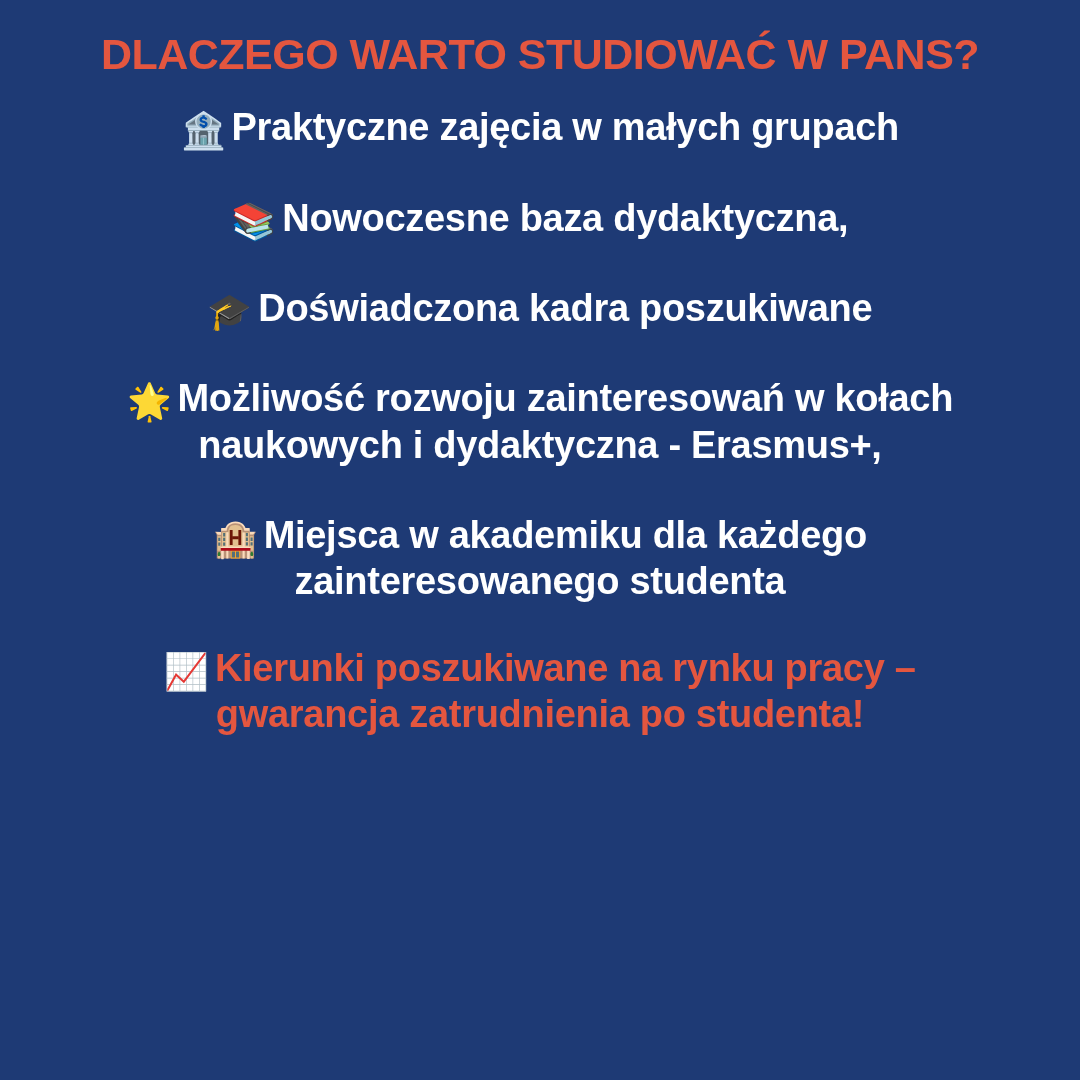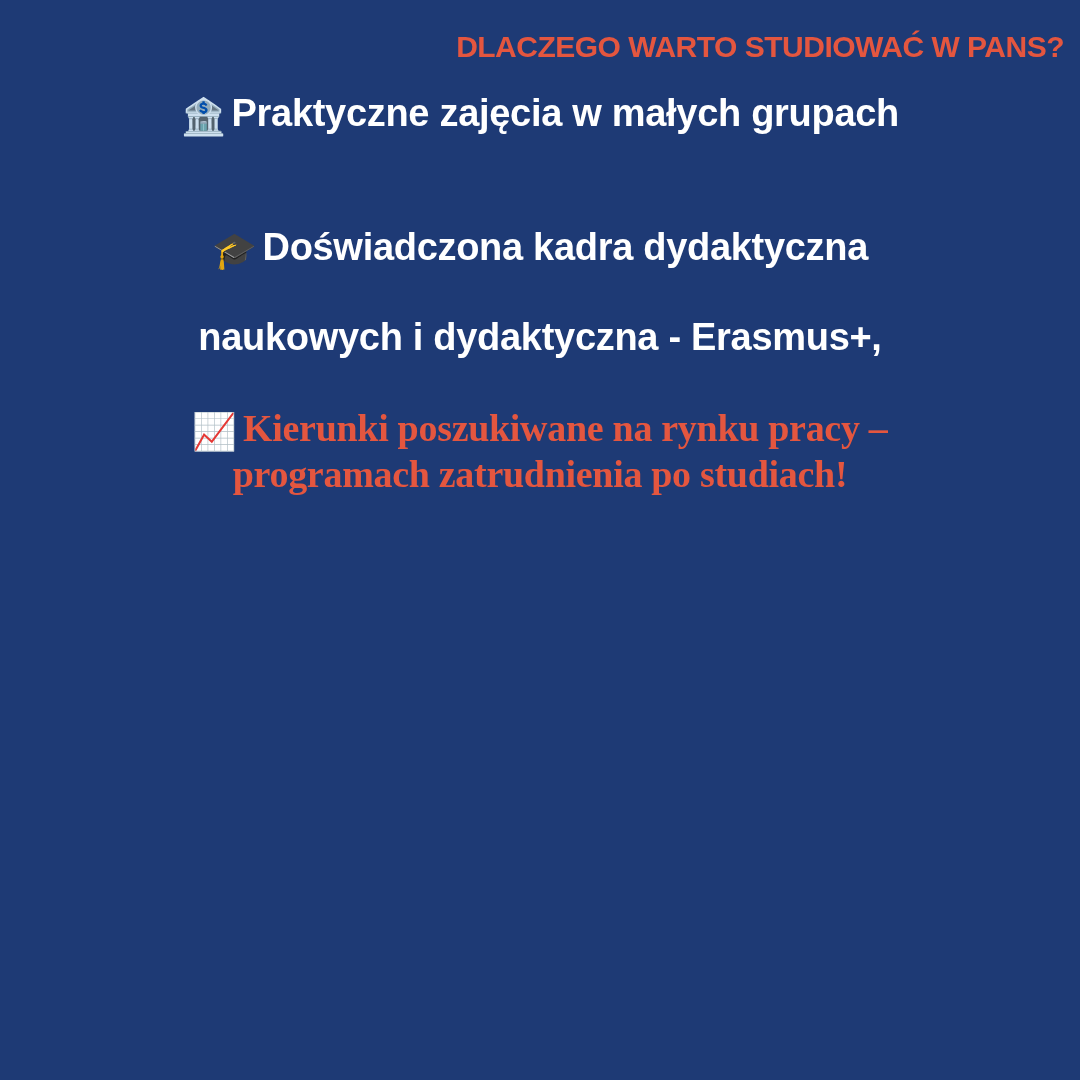--- a/index.html
+++ b/index.html
@@ -18,24 +18,24 @@
     height: 1080px;
     background: #1e3a75;
     box-sizing: border-box;
     padding: 22px 16px 18px 16px;
     display: flex;
     flex-direction: column;
     align-items: center;
   }
   .headline {
     color: #e4563f;
-    font-size: 30px;
+    font-size: 43px;
     font-weight: bold;
     letter-spacing: -0.5px;
-    text-align: right;
+    text-align: center;
     line-height: 1.12;
     margin: 8px 0 0 0;
     width: 100%;
   }
   .items {
     width: 100%;
     margin-top: 26px;
     display: flex;
     flex-direction: column;
     align-items: center;
@@ -48,21 +48,20 @@
     font-weight: bold;
     line-height: 1.22;
     letter-spacing: -0.3px;
     margin: 0 0 44px 0;
     box-sizing: border-box;
     padding: 0 14px;
   }
   .item.accent {
     color: #e4563f;
     margin-bottom: 0;
-    font-family: Liberation Serif, serif;
   }
   .item .emoji {
     font-size: 36px;
     line-height: 1;
     vertical-align: -3px;
     margin-right: 6px;
   }
   .item-line {
     display: block;
   }
@@ -77,30 +76,36 @@
 
   <div class="headline">DLACZEGO WARTO STUDIOWAĆ W PANS?</div>
 
   <div class="items">
 
     <div class="item">
       <span class="item-line"><span class="emoji">🏦</span><span>Praktyczne zajęcia w małych grupach</span></span>
     </div>
 
     <div class="item">
+      <span class="item-line"><span class="emoji">📚</span><span>Nowoczesne baza dydaktyczna,</span></span>
     </div>
 
     <div class="item">
-      <span class="item-line"><span class="emoji">🎓</span><span>Doświadczona kadra dydaktyczna</span></span>
+      <span class="item-line"><span class="emoji">🎓</span><span>Doświadczona kadra poszukiwane</span></span>
     </div>
 
     <div class="item">
+      <span class="item-line"><span class="emoji">🌟</span><span>Możliwość rozwoju zainteresowań w kołach</span></span>
       <span class="item-line">naukowych i dydaktyczna - Erasmus+,</span>
     </div>
 
+    <div class="item tight">
+      <span class="item-line"><span class="emoji">🏨</span><span>Miejsca w akademiku dla każdego</span></span>
+      <span class="item-line">zainteresowanego studenta</span>
+    </div>
 
     <div class="item accent">
       <span class="item-line"><span class="emoji">📈</span><span>Kierunki poszukiwane na rynku pracy –</span></span>
-      <span class="item-line">programach zatrudnienia po studiach!</span>
+      <span class="item-line">gwarancja zatrudnienia po studenta!</span>
     </div>
 
   </div>
 </div>
 
 </body></html>

